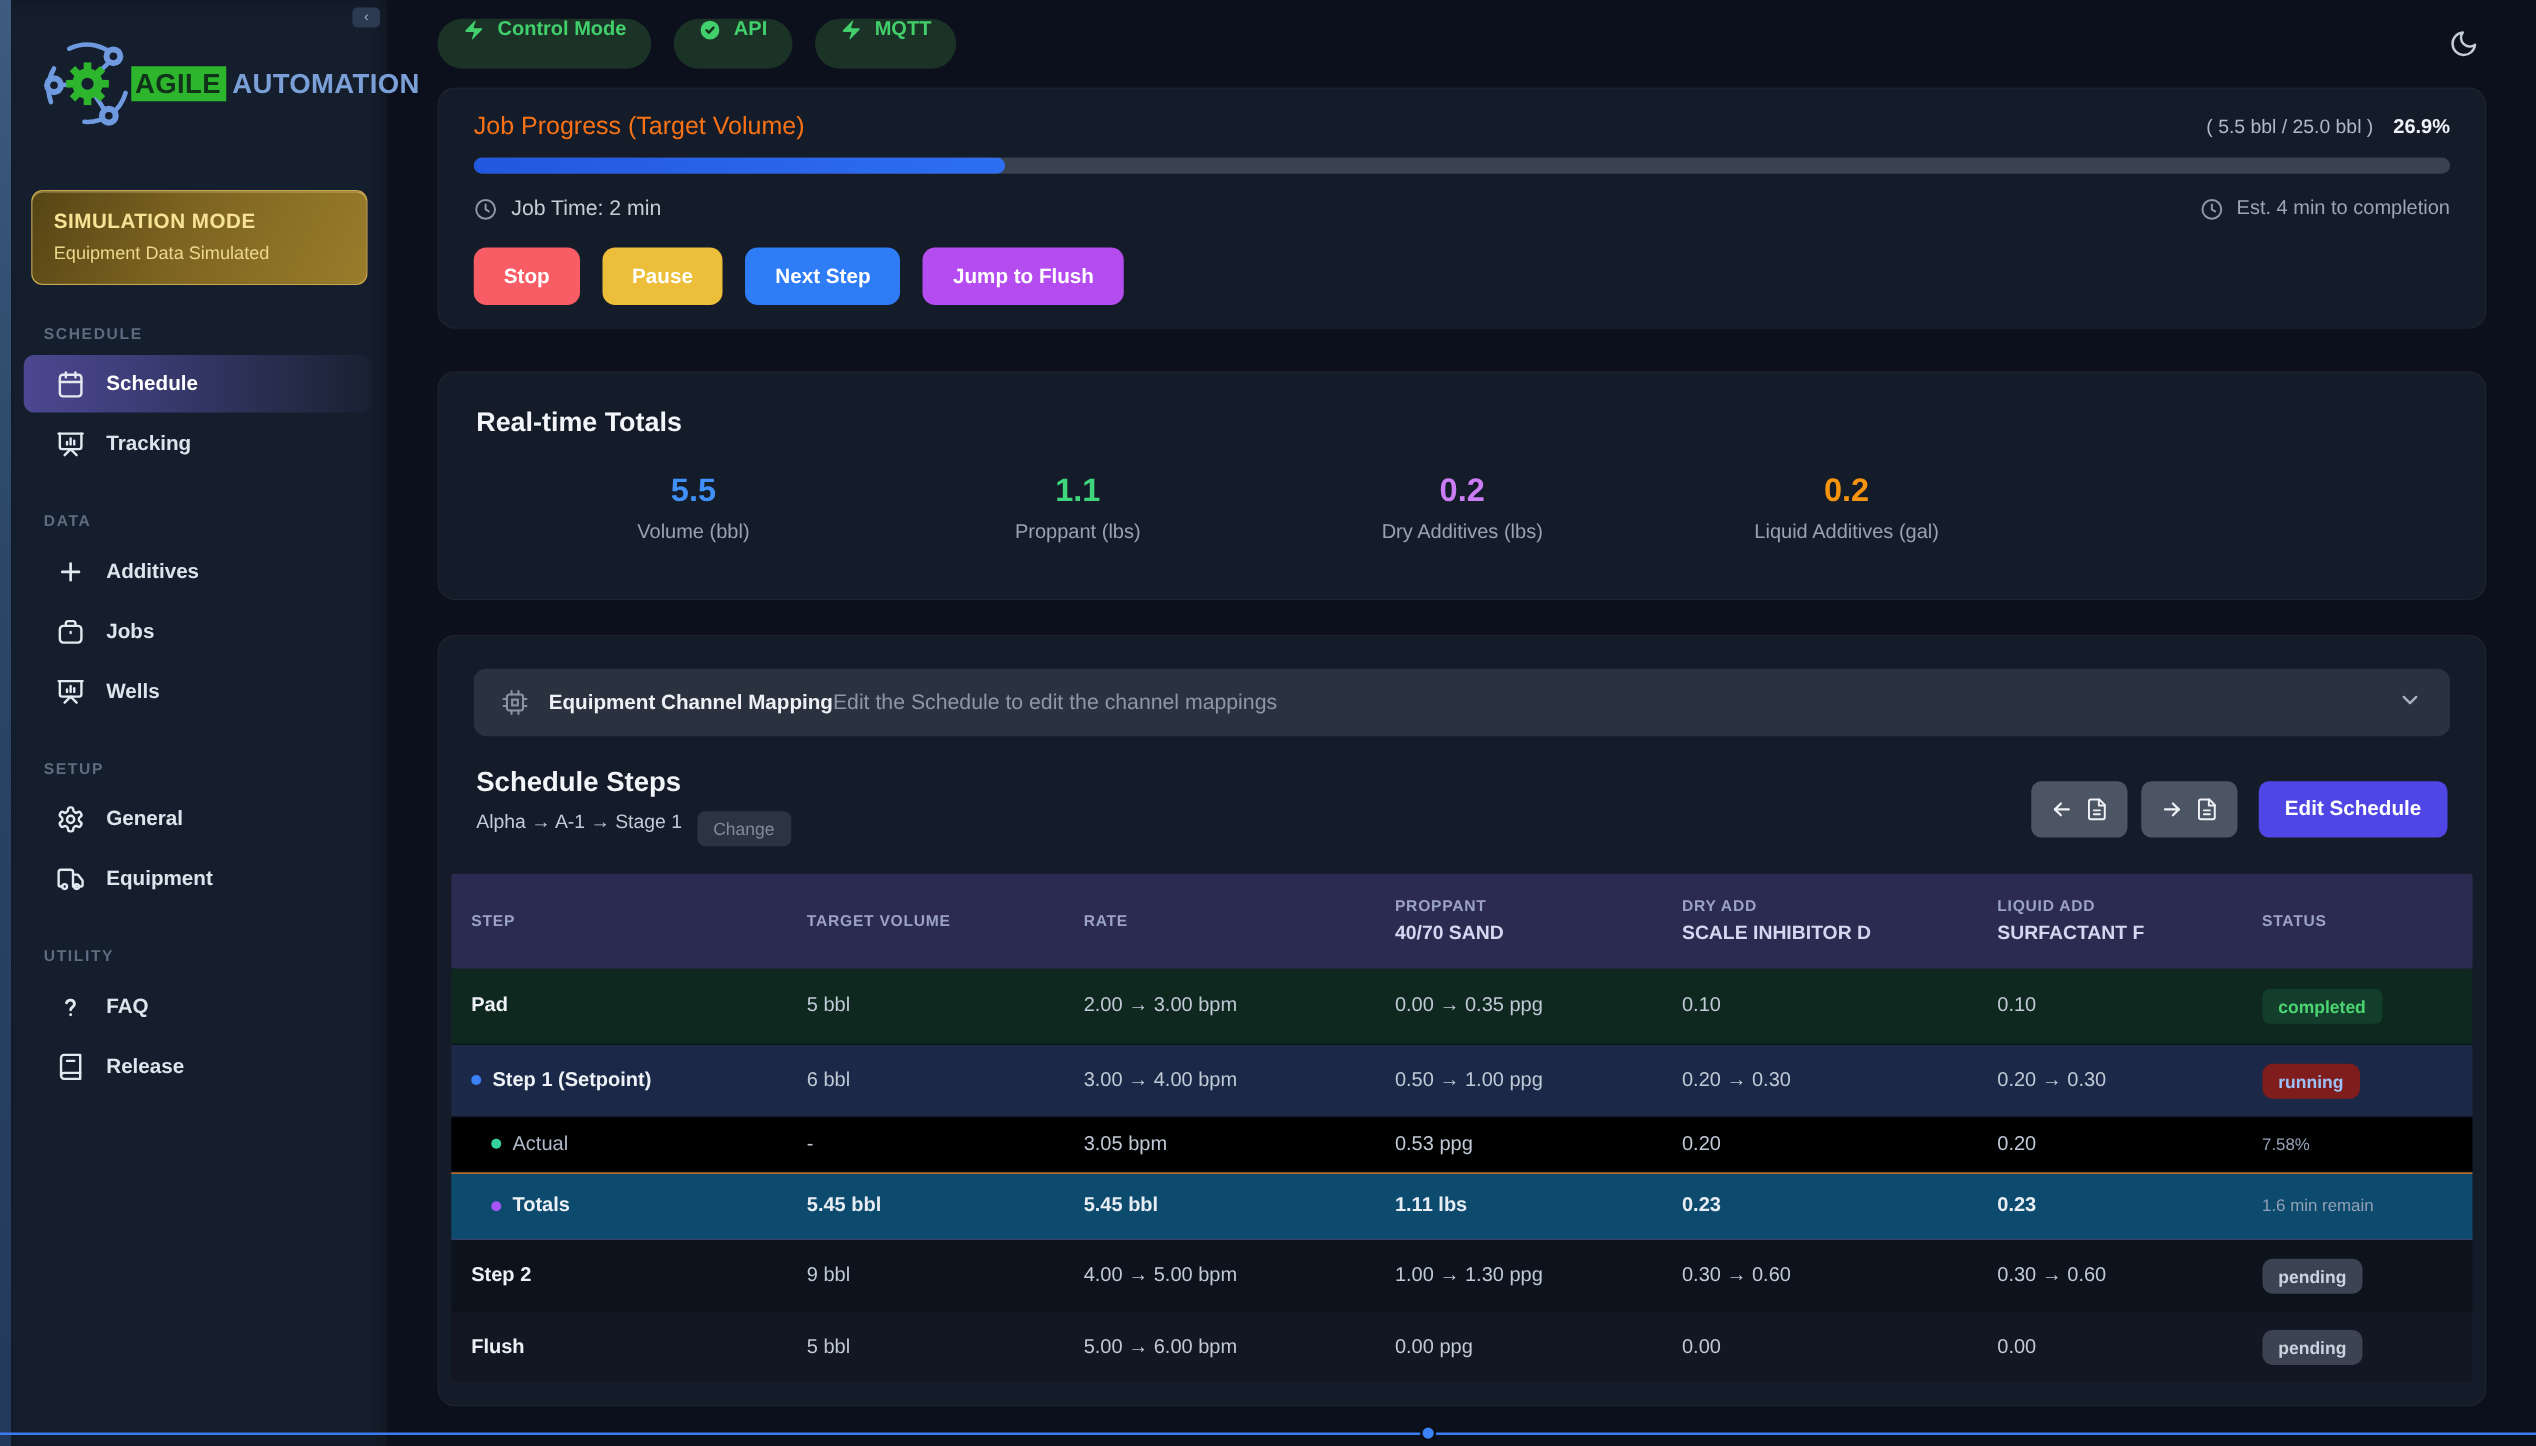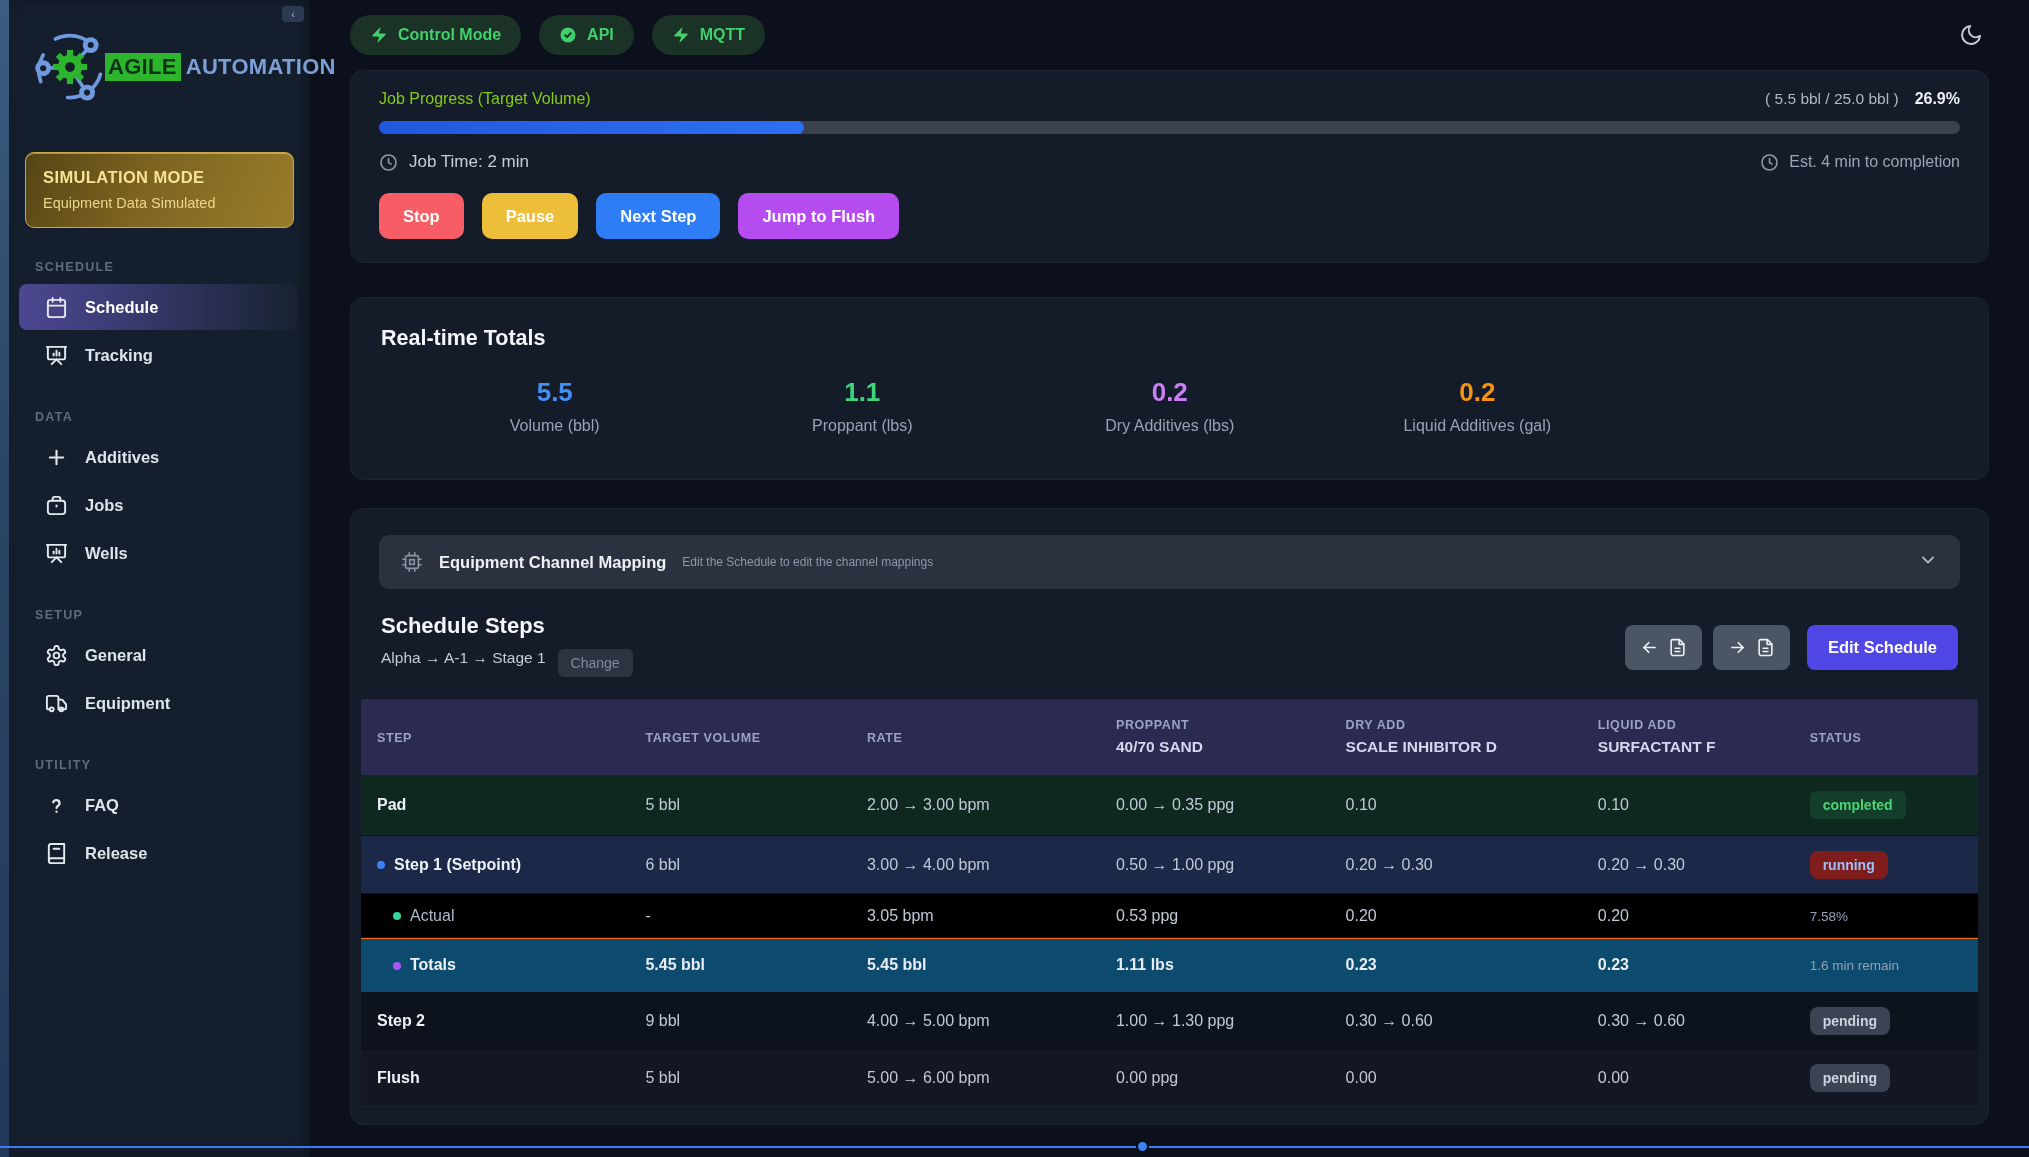--- a/index.html
+++ b/index.html
@@ -26,32 +26,32 @@
   .nav-section { margin-top:32px; }
   .nav-label { color:#5f6b7e; font-size:12.5px; font-weight:700; letter-spacing:1.3px; padding:0 0 8px 26px; }
   .nav-item { display:flex; align-items:center; gap:17px; height:46px; padding-left:26px; margin:2px 12px 2px 10px; border-radius:8px; color:#dde4ec; font-size:16.5px; font-weight:600; cursor:pointer; }
   .nav-item svg { width:23px; height:23px; color:#e3e9f0; }
   .nav-item.active { background:linear-gradient(90deg,#4c4791 0%,#3b3c74 35%,#262c4a 75%,rgba(30,38,60,.35) 100%); color:#ffffff; }
 
   
   .main { flex:1; height:100%; background:#0b101c; padding:0 40px; overflow:hidden; }
 
   .topbar { height:70px; display:flex; align-items:center; gap:18px; }
-  .conn-badge { display:flex; align-items:center; gap:10px; background:#1b3226; border-radius:999px; height:40px; padding:0 20px; color:#41d06b; font-size:16px; font-weight:700; }
+  .conn-badge { display:flex; align-items:flex-start; gap:10px; background:#1b3226; border-radius:999px; height:40px; padding:0 20px; color:#41d06b; font-size:16px; font-weight:700; }
   .conn-badge svg { width:18px; height:18px; }
   .spacer { flex:1; }
   .theme-btn { width:36px; height:36px; display:flex; align-items:center; justify-content:center; color:#c2cbd8; background:none; border:none; cursor:pointer; }
   .theme-btn svg { width:24px; height:24px; }
 
   .card { background:#151c29; border:1px solid rgba(255,255,255,.035); border-radius:14px; }
 
   
   .progress-card { padding:19px 28px 24px; height:193px; }
   .prog-row1 { display:flex; align-items:center; }
-  .prog-label { color:#84cc16; font-size:16px; }
+  .prog-label { color:#f97316; font-size:20px; }
   .prog-frac { color:#aeb8c6; font-size:15.5px; margin-right:16px; }
   .prog-pct { color:#eef2f7; font-size:16px; font-weight:700;text-align:center; }
   .prog-track { margin-top:13px; height:13px; border-radius:7px; background:#3a4250; overflow:hidden; }
   .prog-fill { height:100%; border-radius:7px; background:linear-gradient(90deg,#2257e0,#2e6ff2); }
   .prog-row3 { display:flex; align-items:center; margin-top:18px; }
   .job-time { display:flex; align-items:center; gap:11px; color:#c6cdd8; font-size:17px; }
   .job-time svg, .eta svg { width:19px; height:19px; color:#8f98a8; }
   .eta { display:flex; align-items:center; gap:10px; color:#9aa5b5; font-size:16px; }
   .btn-row { display:flex; gap:18px; margin-top:21px; }
   .ctl-btn { border:none; cursor:pointer; height:46px; border-radius:10px; padding:0 24px; color:#fff; font-size:16.5px; font-weight:700; font-family:inherit; }
@@ -62,21 +62,21 @@
   .metrics { display:grid; grid-template-columns:repeat(4,1fr); width:78%; margin-left:20px; margin-top:26px; }
   .metric { text-align:center; }
   .metric-value { font-size:26px; font-weight:700; }
   .metric-label { margin-top:9px; color:#97a3b5; font-size:16px; }
 
   
   .schedule-card { margin-top:28px; padding:26px 10px 0; height:617px; }
   .mapping-bar { margin:0 18px; background:#2b323f; border-radius:10px; height:54px; display:flex; align-items:center; padding:0 22px; cursor:pointer; }
   .mapping-bar svg.chip { width:22px; height:22px; color:#8a93a4; }
   .mapping-title { color:#edf0f4; font-size:16.5px; font-weight:700; margin-left:16px; }
-  .mapping-sub { color:#8d97a8; font-size:12px; margin-left:16px; }
+  .mapping-sub { color:#8d97a8; font-size:17px; margin-left:0; }
   .mapping-chevron { margin-left:auto; color:#aab3c2; } .mapping-chevron svg { width:20px; height:20px; }
 
   .steps-header { display:flex; align-items:flex-start; padding:24px 20px 20px; }
   .steps-title { color:#f2f5f9; font-size:22px; font-weight:700; }
   .bc-row { display:flex; align-items:flex-start; gap:12px; margin-top:10px; }
   .breadcrumb { color:#c3cbd8; font-size:15.5px; }
   .change-btn { background:#2c3442; color:#7f8a9c; border:none; border-radius:6px; padding:6px 13px; font-size:14px; font-family:inherit; cursor:pointer; }
   .hdr-actions { margin-left:auto; display:flex; gap:11px; align-items:center; margin-top:12px; }
   .navbtn { display:flex; align-items:center; gap:9px; background:#4c5564; border:none; border-radius:8px; height:45px; padding:0 15px; color:#eef1f6; cursor:pointer; }
   .navbtn svg { width:19px; height:19px; }

